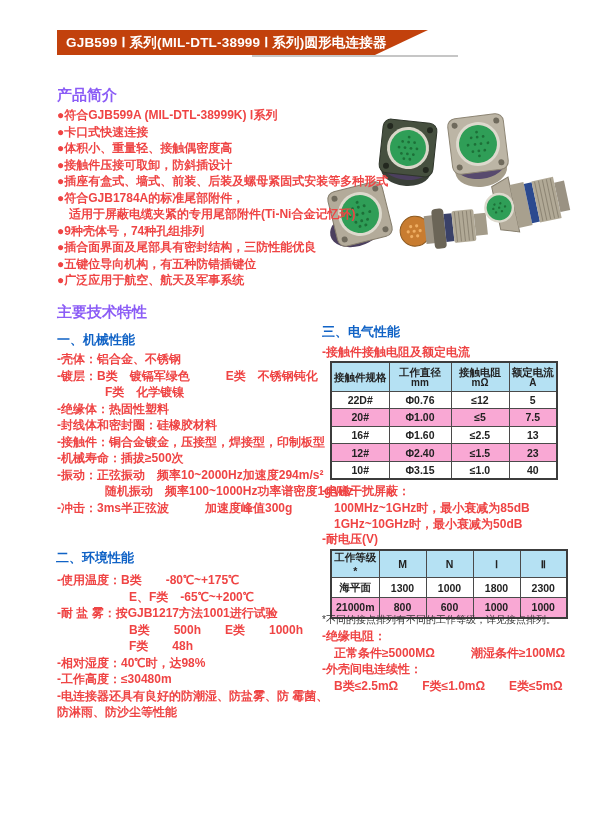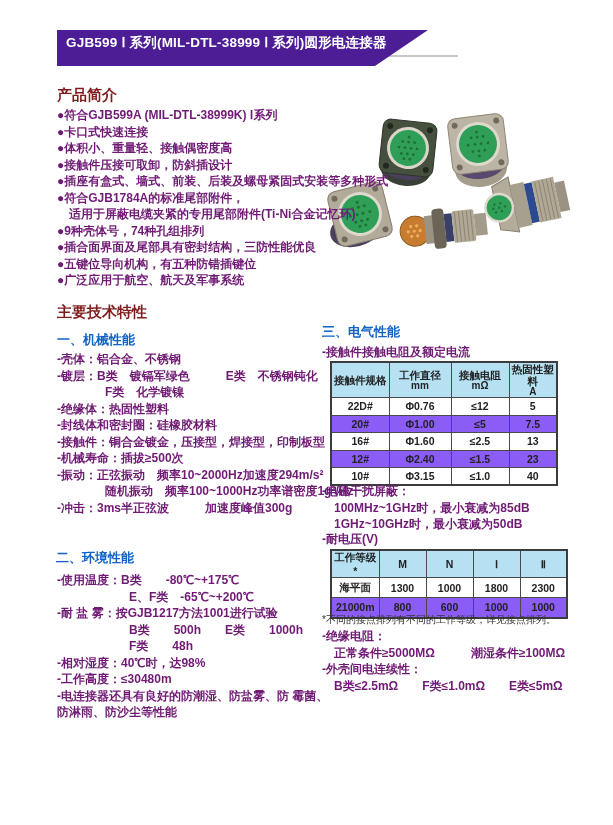--- a/index.html
+++ b/index.html
@@ -3,55 +3,55 @@
 <meta charset="utf-8">
 <style>
   html,body{margin:0;padding:0;background:#e8e8e8;}
   .page{
     position:relative;width:613px;height:825px;background:#ffffff;
     font-family:"Liberation Sans",sans-serif;color:#3a3a3a;overflow:hidden;
     margin:0 auto;
   }
   
   .banner{
-    position:absolute;left:57px;top:30px;width:371px;height:36px;
-    background:#4c1d95;
+    position:absolute;left:57px;top:30px;width:371px;height:25px;
+    background:#c2410c;
     clip-path:polygon(0 0,100% 0,85.7% 100%,0 100%);
     z-index:2;
   }
   .banner-text{
     display:block;padding-left:9px;line-height:25px;
     color:#ffffff;font-weight:bold;font-size:13.5px;letter-spacing:0.2px;
     white-space:nowrap;
   }
   .banner-shadow{
     position:absolute;left:252px;top:55px;width:206px;height:2px;
     background:#c6c6c6;z-index:1;
   }
   
   .abs{position:absolute;}
-  .h-red{font-size:15px;font-weight:bold;color:#7f1d1d;white-space:nowrap;}
+  .h-red{font-size:15px;font-weight:bold;color:#8b5cf6;white-space:nowrap;}
   .h-blue{font-size:13px;font-weight:bold;color:#1163c6;white-space:nowrap;}
-  .txt{font-size:12px;font-weight:600;line-height:16.5px;color:#701a75;white-space:nowrap;}
+  .txt{font-size:12px;font-weight:600;line-height:16.5px;color:#ef4444;white-space:nowrap;}
   .txt .ln{height:16.5px;}
   .small-note{font-size:10px;font-weight:400;color:#333;white-space:nowrap;text-align:center;}
   
   table.tbl{border-collapse:collapse;table-layout:fixed;background:#fff;}
   table.tbl th,table.tbl td{
     border:1px solid #4a4a4a;text-align:center;vertical-align:middle;
     font-size:10.5px;font-weight:bold;color:#222;padding:0 1px;overflow:hidden;
   }
   table.tbl{border:2px solid #3c3c3c;}
   table.tbl th{background:#b5e1f3;font-weight:bold;}
   .t1{position:absolute;left:330px;top:361px;width:226px;}
   .t1 thead tr{height:29px;}
   .t1 tbody tr{height:17.6px;}
   .t2{position:absolute;left:330px;top:549px;width:236px;padding-left:24px;}
   .t2 tr{height:20px;}
-  tr.row-yellow td{background:#8b5cf6;}
+  tr.row-yellow td{background:#f9a8d4;}
   tr.row-white td{background:#ffffff;}
   .h-unit{font-size:10px;line-height:10px;}
   .h-label{line-height:12px;}
   
   .photos{position:absolute;left:323px;top:96px;width:262px;height:215px;}
 </style>
 </head>
 <body>
 
 <div class="page">
@@ -256,21 +256,21 @@
           </th>
         <th>
             <div class="h-label">工作直径</div>
             <div class="h-unit">mm</div>
           </th>
         <th>
             <div class="h-label">接触电阻</div>
             <div class="h-unit">mΩ</div>
           </th>
         <th>
-            <div class="h-label">热固性塑料</div>
+            <div class="h-label">额定电流</div>
             <div class="h-unit">A</div>
           </th>
       </tr>
     </thead>
     <tbody>
       <tr class="row-white">
         <td>22D#</td>
         <td>Φ0.76</td>
         <td>≤12</td>
         <td>5</td>

